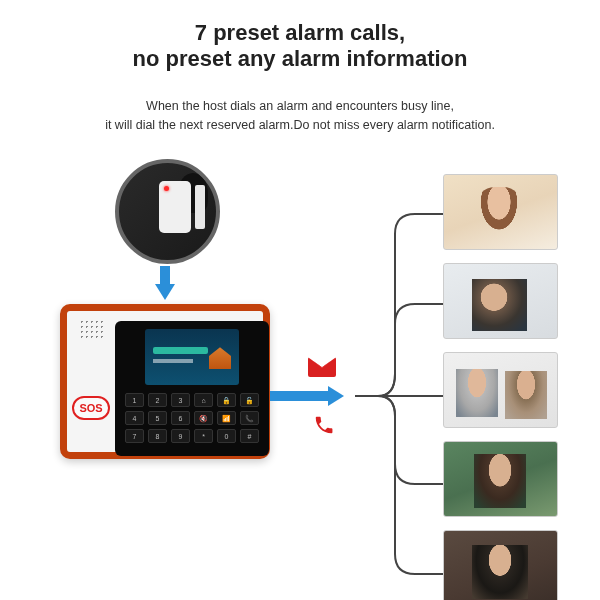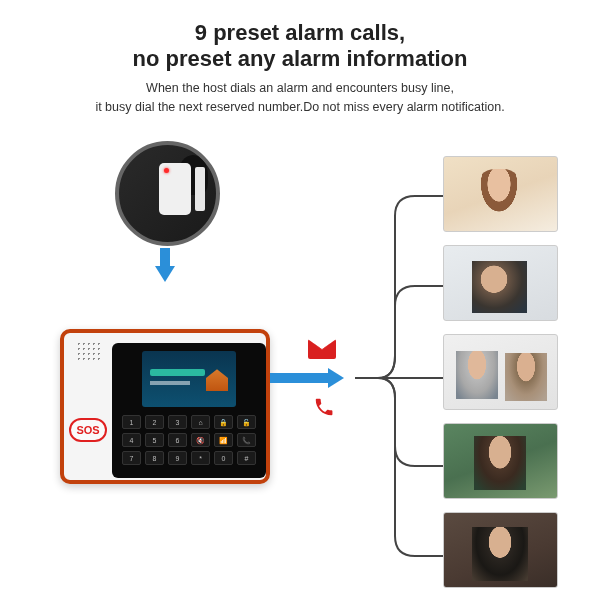--- a/index.html
+++ b/index.html
@@ -17,21 +17,21 @@
   }
   .title {
     font-size: 22px;
     font-weight: bold;
     color: #222;
     line-height: 1.2;
   }
   .subtitle {
     font-size: 12.5px;
     color: #333;
-    margin-top: 6px;
+    margin-top: 24px;
     line-height: 1.5;
   }
   .diagram {
     position: relative;
     width: 100%;
     height: 470px;
   }
   
   .sensor-circle {
     position: absolute;
@@ -124,22 +124,21 @@
   
   .device {
     position: absolute;
     top: 160px;
     left: 60px;
     width: 210px;
     height: 155px;
     background: #f5f5f5;
     border-radius: 10px;
     box-shadow: 0 3px 8px rgba(0,0,0,0.2);
-    border: 4px solid #c2410c;
-    margin-top: 43px;
+    border: 7px solid #c2410c;
   }
   .device-top {
     height: 36px;
     display: flex;
     align-items: center;
     justify-content: space-between;
     padding: 0 12px;
   }
   .speaker-dots {
     width: 24px; height: 20px;
@@ -288,26 +287,26 @@
   .c4 { background: linear-gradient(160deg, #5a8560 0%, #4a7050 50%, #7a9a70 100%); }
   .c4::after { content:''; position:absolute; left:30px; top:12px; width:52px; height:54px; background: radial-gradient(ellipse at 50% 30%, #d8b090 30%, #4a3528 31%, #3a2a20 55%, #2a4030 90%);}
   .c5 { background: linear-gradient(160deg, #5a4a40 0%, #4a3a32 60%, #3a2e28 100%); }
   .c5::after { content:''; position:absolute; left:28px; top:14px; width:56px; height:54px; background: radial-gradient(ellipse at 50% 28%, #d8b090 28%, #2a2520 29%, #1a1815 60%, #453a30 95%);}
 </style>
 </head>
 <body>
 
 <div class="header">
   <div class="title">
-    <span>9 preset alarm calls,</span><br>
+    <span>7 preset alarm calls,</span><br>
     <span>no preset any alarm information</span>
   </div>
   <div class="subtitle">
     <span>When the host dials an alarm and encounters busy line,</span><br>
-    <span>it busy dial the next reserved number.Do not miss every alarm notification.</span>
+    <span>it will dial the next reserved alarm.Do not miss every alarm notification.</span>
   </div>
 </div>
 
 <div class="diagram">
 
   <div class="sensor-circle">
     <div class="burglar"></div>
     <div class="sensor-body"></div>
     <div class="sensor-side"></div>
     <div class="sensor-led"></div>

